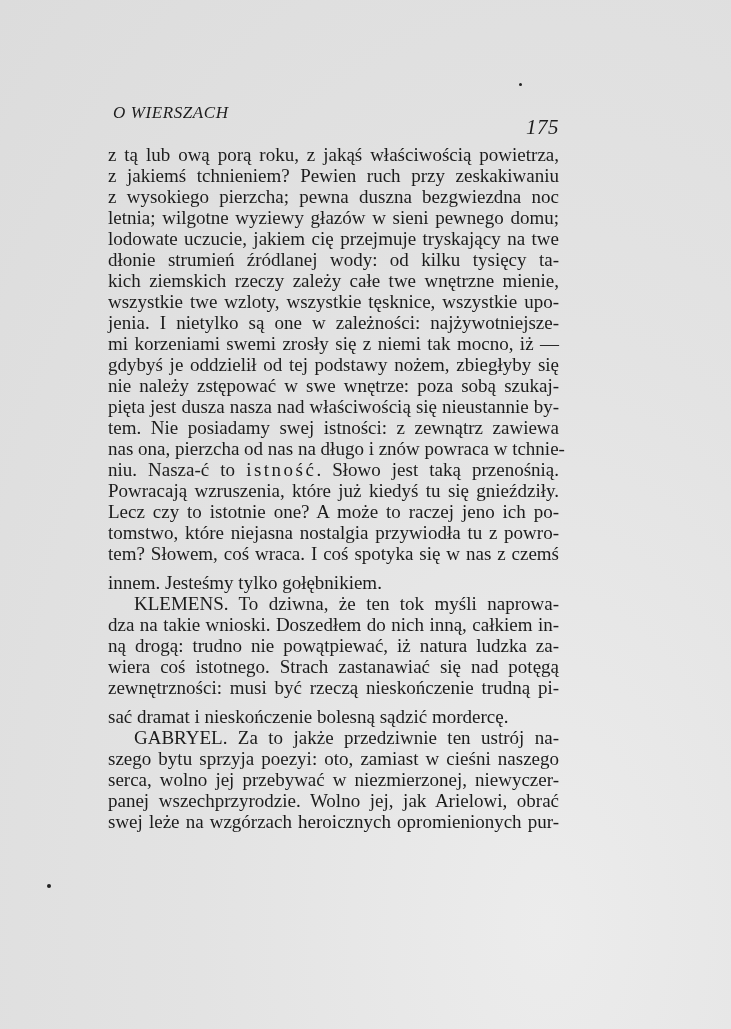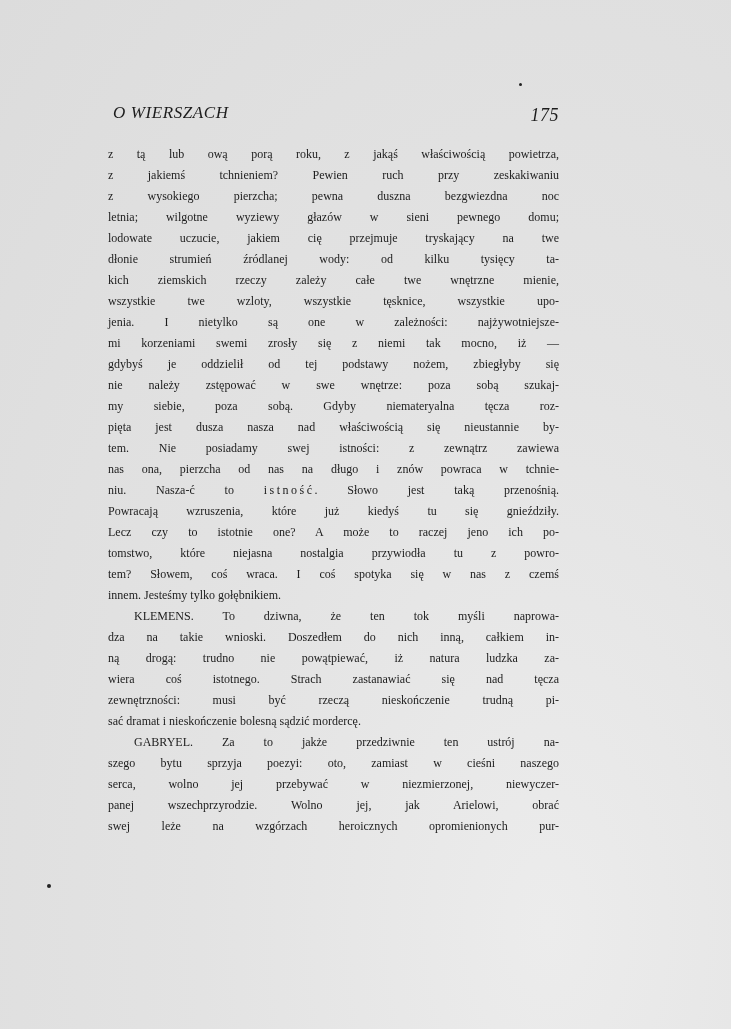--- a/index.html
+++ b/index.html
@@ -27,43 +27,44 @@
       position: absolute;
       left: 0;
       top: 0;
       font-style: italic;
       font-size: 17px;
       letter-spacing: 0.6px;
     }
     .page-number {
       position: absolute;
       right: 0;
-      top: 2px;
+      top: 12px;
       font-style: italic;
-      font-size: 18px;
+      font-size: 21px;
       letter-spacing: 0.5px;
     }
     .text-block {
       position: absolute;
       left: 108px;
       top: 144px;
       width: 451px;
     }
     .line {
       display: block;
       height: 21px;
       line-height: 21px;
-      font-size: 12px;
+      font-size: 19px;
       white-space: nowrap;
       text-align: justify;
       text-align-last: justify;
       overflow: visible;
     }
     .line.last {
       text-align-last: left;
+      margin-top: 8px;
     }
     .line.indent {
       padding-left: 26px;
     }
     .spaced {
       letter-spacing: 2.5px;
     }
     .speck {
       position: absolute;
       background: #222;
@@ -84,34 +85,33 @@
   <span class="line">z wysokiego pierzcha; pewna duszna bezgwiezdna noc</span>
   <span class="line">letnia; wilgotne wyziewy głazów w sieni pewnego domu;</span>
   <span class="line">lodowate uczucie, jakiem cię przejmuje tryskający na twe</span>
   <span class="line">dłonie strumień źródlanej wody: od kilku tysięcy ta-</span>
   <span class="line">kich ziemskich rzeczy zależy całe twe wnętrzne mienie,</span>
   <span class="line">wszystkie twe wzloty, wszystkie tęsknice, wszystkie upo-</span>
   <span class="line">jenia. I nietylko są one w zależności: najżywotniejsze-</span>
   <span class="line">mi korzeniami swemi zrosły się z niemi tak mocno, iż —</span>
   <span class="line">gdybyś je oddzielił od tej podstawy nożem, zbiegłyby się</span>
   <span class="line">nie należy zstępować w swe wnętrze: poza sobą szukaj-</span>
-  <span class="line">my siebie, poza sobą. Gdyby niemateryalna tęcza roz-</span>
   <span class="line">pięta jest dusza nasza nad właściwością się nieustannie by-</span>
   <span class="line">tem. Nie posiadamy swej istności: z zewnątrz zawiewa</span>
   <span class="line">nas ona, pierzcha od nas na długo i znów powraca w tchnie-</span>
   <span class="line"><span>niu. Nasza-ć to </span><span class="spaced">istność</span><span>. Słowo jest taką przenośnią.</span></span>
   <span class="line">Powracają wzruszenia, które już kiedyś tu się gnieździły.</span>
   <span class="line">Lecz czy to istotnie one? A może to raczej jeno ich po-</span>
   <span class="line">tomstwo, które niejasna nostalgia przywiodła tu z powro-</span>
   <span class="line">tem? Słowem, coś wraca. I coś spotyka się w nas z czemś</span>
   <span class="line last">innem. Jesteśmy tylko gołębnikiem.</span>
   <span class="line indent">KLEMENS. To dziwna, że ten tok myśli naprowa-</span>
   <span class="line">dza na takie wnioski. Doszedłem do nich inną, całkiem in-</span>
   <span class="line">ną drogą: trudno nie powątpiewać, iż natura ludzka za-</span>
-  <span class="line">wiera coś istotnego. Strach zastanawiać się nad tęcza</span>
+  <span class="line">wiera coś istotnego. Strach zastanawiać się nad potęgą</span>
   <span class="line">zewnętrzności: musi być rzeczą nieskończenie trudną pi-</span>
   <span class="line last">sać dramat i nieskończenie bolesną sądzić mordercę.</span>
   <span class="line indent">GABRYEL. Za to jakże przedziwnie ten ustrój na-</span>
   <span class="line">szego bytu sprzyja poezyi: oto, zamiast w cieśni naszego</span>
   <span class="line">serca, wolno jej przebywać w niezmierzonej, niewyczer-</span>
   <span class="line">panej wszechprzyrodzie. Wolno jej, jak Arielowi, obrać</span>
   <span class="line">swej leże na wzgórzach heroicznych opromienionych pur-</span>
 </div>
 
 <div class="speck" style="left:519px; top:83px; width:3px; height:3px;"></div>

